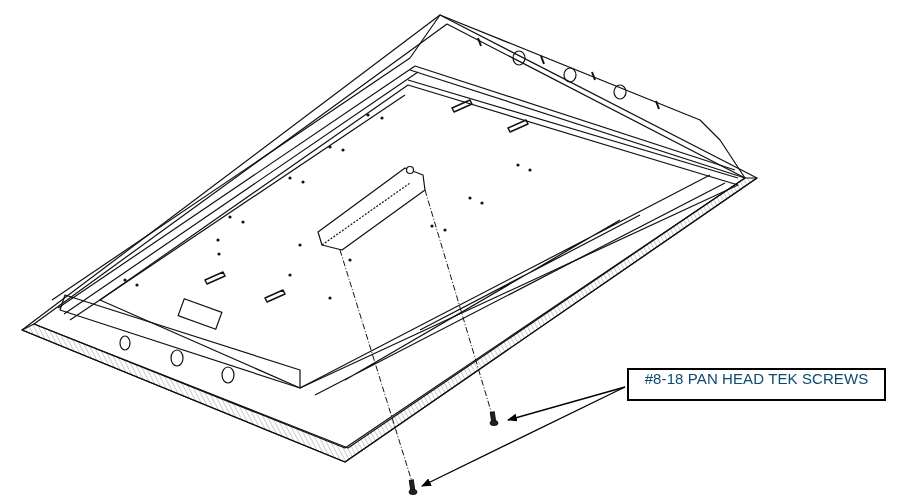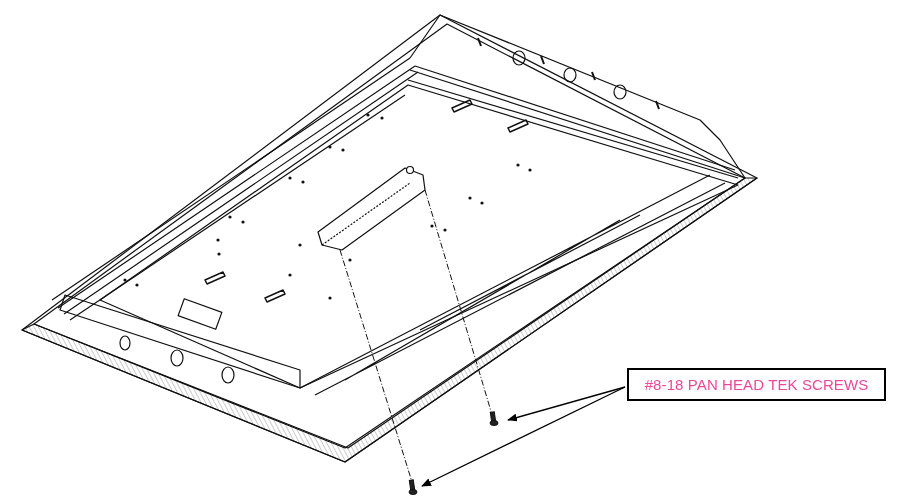--- a/index.html
+++ b/index.html
@@ -1,22 +1,22 @@
 <!DOCTYPE html>
 <html><head>
   <meta charset="utf-8">
   <style>
     html, body { margin: 0; padding: 0; background: #ffffff; }
     body { width: 901px; height: 503px; position: relative; overflow: hidden; font-family: "Liberation Sans", sans-serif; }
     #drawing { position: absolute; left: 0; top: 0; width: 901px; height: 503px; }
     .callout-box {
       position: absolute; left: 627px; top: 368px; width: 259px; height: 33px;
       border: 2px solid #000; background: #fff; box-sizing: border-box;
-      display: flex; align-items: center; justify-content: center;
-      font-family: "Liberation Sans", sans-serif; font-size: 15px; color: #ec4899; letter-spacing: 0.1px;
+      display: flex; align-items: flex-start; justify-content: center;
+      font-family: "Liberation Sans", sans-serif; font-size: 15px; color: #0c4a6e; letter-spacing: 0.1px;
     }
   </style>
 </head>
 <body>
 
 <svg id="drawing" viewBox="0 0 901 503" xmlns="http://www.w3.org/2000/svg">
   <defs>
     <marker id="arrowhead" markerWidth="10" markerHeight="8" refX="9" refY="4" orient="auto" markerUnits="userSpaceOnUse">
       <path d="M0,0 L10,4 L0,8 Z" fill="#000"></path>
     </marker>

